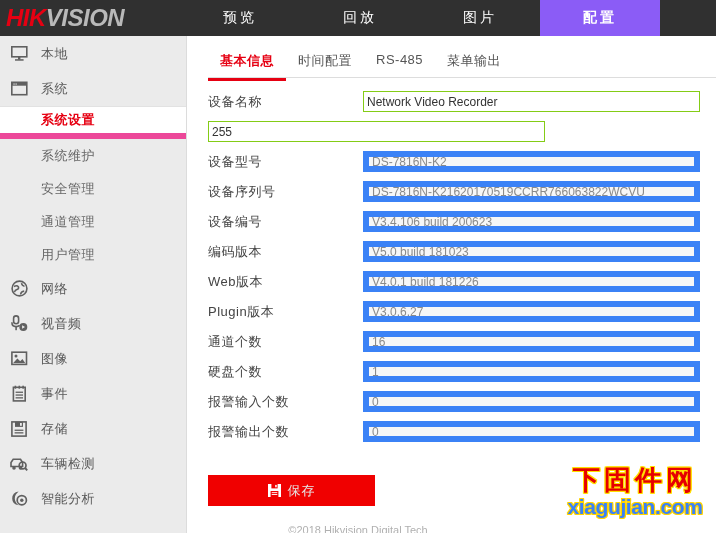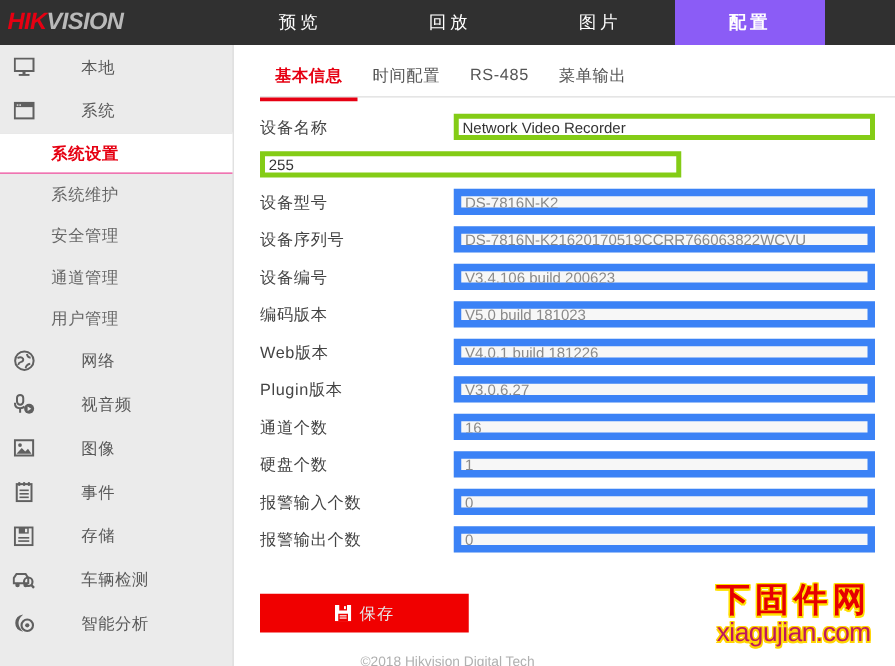--- a/index.html
+++ b/index.html
@@ -31,21 +31,21 @@
     align-items: stretch;
   }
   .logo {
     width: 180px;
     display: flex;
     align-items: center;
     padding-left: 6px;
     box-sizing: border-box;
     font-style: italic;
     font-weight: bold;
-    font-size: 19px;
+    font-size: 24px;
     letter-spacing: -0.5px;
   }
   .logo .hik { color: #e60012; }
   .logo .vision { color: #b9b9b9; }
 
   .topnav {
     flex: 1;
     display: flex;
     align-items: stretch;
   }
@@ -75,21 +75,20 @@
     box-sizing: border-box;
   }
   .nav-item {
     height: 35px;
     display: flex;
     align-items: center;
     padding-left: 6px;
     box-sizing: border-box;
     cursor: pointer;
     user-select: none;
-    gap: 24px;
   }
   .nav-item .ico {
     width: 26px;
     height: 22px;
     display: flex;
     align-items: center;
     justify-content: center;
     flex: 0 0 26px;
   }
   .nav-item .ico svg { display: block; }
@@ -108,21 +107,21 @@
     cursor: pointer;
     user-select: none;
   }
   .sub-item .nav-label {
     margin-left: 0;
     color: #666666;
   }
   .sub-item.active {
     background: #ffffff;
     border-top: 1px solid #e2e2e2;
-    border-bottom: 1px solid #ec4899;
+    border-bottom: 6px solid #ec4899;
   }
   .sub-item.active .nav-label {
     color: #e60012;
     font-weight: bold;
   }
 
   
   .content {
     position: absolute;
     left: 188px; top: 36px;
@@ -169,21 +168,21 @@
     width: 155px;
     flex: 0 0 155px;
     font-size: 13px;
     color: #444444;
     letter-spacing: 0.5px;
   }
   .field {
     width: 337px;
     height: 21px;
     box-sizing: border-box;
-    border: 4px solid #84cc16;
+    border: 1px solid #84cc16;
     background: #ffffff;
     color: #333333;
     font-size: 12px;
     font-family: "Liberation Sans", "DejaVu Sans", sans-serif;
     padding: 0 3px;
     line-height: 19px;
     outline: none;
   }
   .field.readonly {
     background: #f7f7f7;
@@ -228,22 +227,22 @@
     letter-spacing: 4px;
     line-height: 28px;
     text-shadow:
       -1px -1px 0 #ffe000, 1px -1px 0 #ffe000,
       -1px  1px 0 #ffe000, 1px  1px 0 #ffe000,
        0px -1px 0 #ffe000, 0px  1px 0 #ffe000,
       -1px  0px 0 #ffe000, 1px  0px 0 #ffe000;
   }
   .wm-en {
     font-size: 21px;
-    font-weight: normal;
-    color: #be185d;
+    font-weight: bold;
+    color: #3b82f6;
     letter-spacing: -0.4px;
     line-height: 23px;
     margin-top: 1px;
     text-shadow:
       -1px -1px 0 #ffd400, 1px -1px 0 #ffd400,
       -1px  1px 0 #ffd400, 1px  1px 0 #ffd400,
        0px -1px 0 #ffd400, 0px  1px 0 #ffd400,
       -1px  0px 0 #ffd400, 1px  0px 0 #ffd400;
   }
   .copyright {

